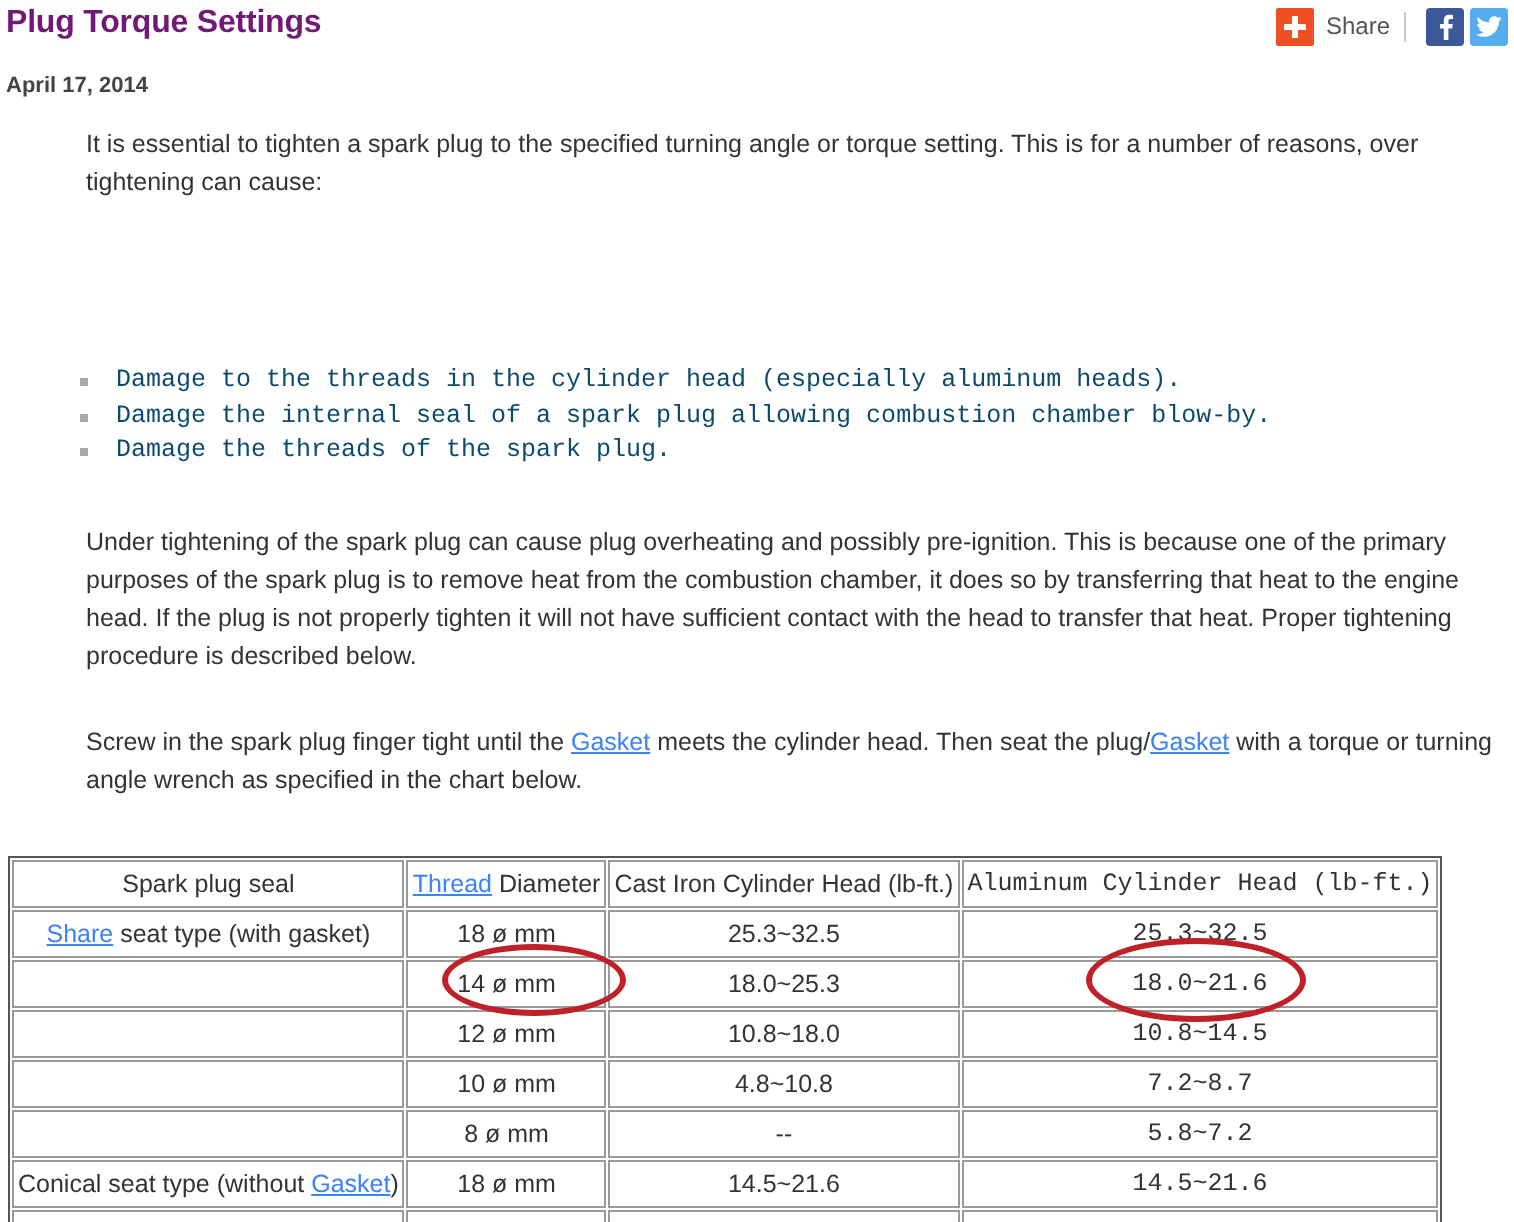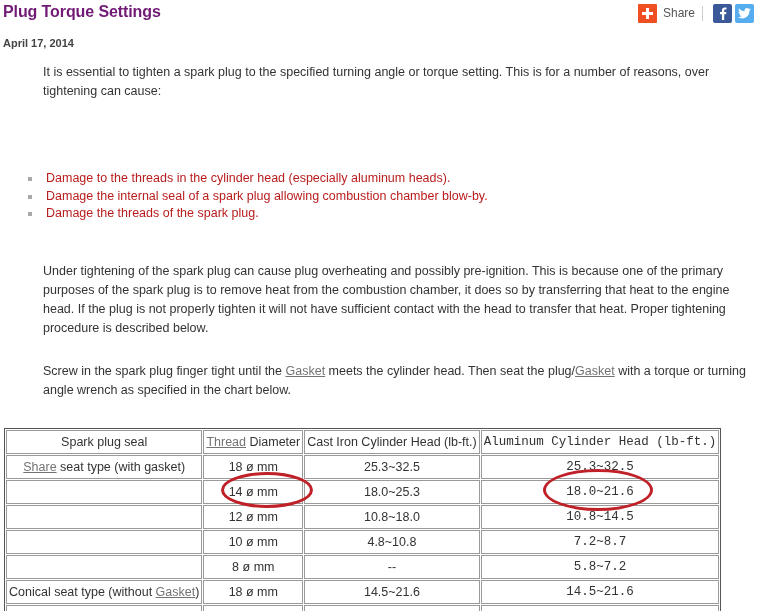--- a/index.html
+++ b/index.html
@@ -104,43 +104,44 @@
     margin-left: 40px;
   }
   #para-intro   { top: 50px; }
   #para-under   { top: 249px; }
   #para-screw   { top: 349px; }
 
   .bullet-list {
     position: absolute;
     left: 22px;
     top: 166px;
-    margin: 4px;
+    margin: 16px;
     padding: 0;
     list-style: none;
     font-size: 12.5px;
     line-height: 17.5px;
-    color: #b91c1c;
+    color: #0c4a6e;
+    font-family: Liberation Mono, monospace;
   }
   .bullet-list li {
     position: relative;
     padding-left: 20px;
   }
   .bullet-list li::before {
     content: "";
     position: absolute;
     left: 2px;
     top: 7px;
     width: 4px;
     height: 4px;
     background: #a9a9a9;
   }
 
   a.inline-link {
-    color: #737373;
+    color: #3b82f6;
     text-decoration: underline;
   }
 
   
   .torque-table-wrap {
     position: absolute;
     left: 4px;
     top: 428px;
     width: 676px;
   }

